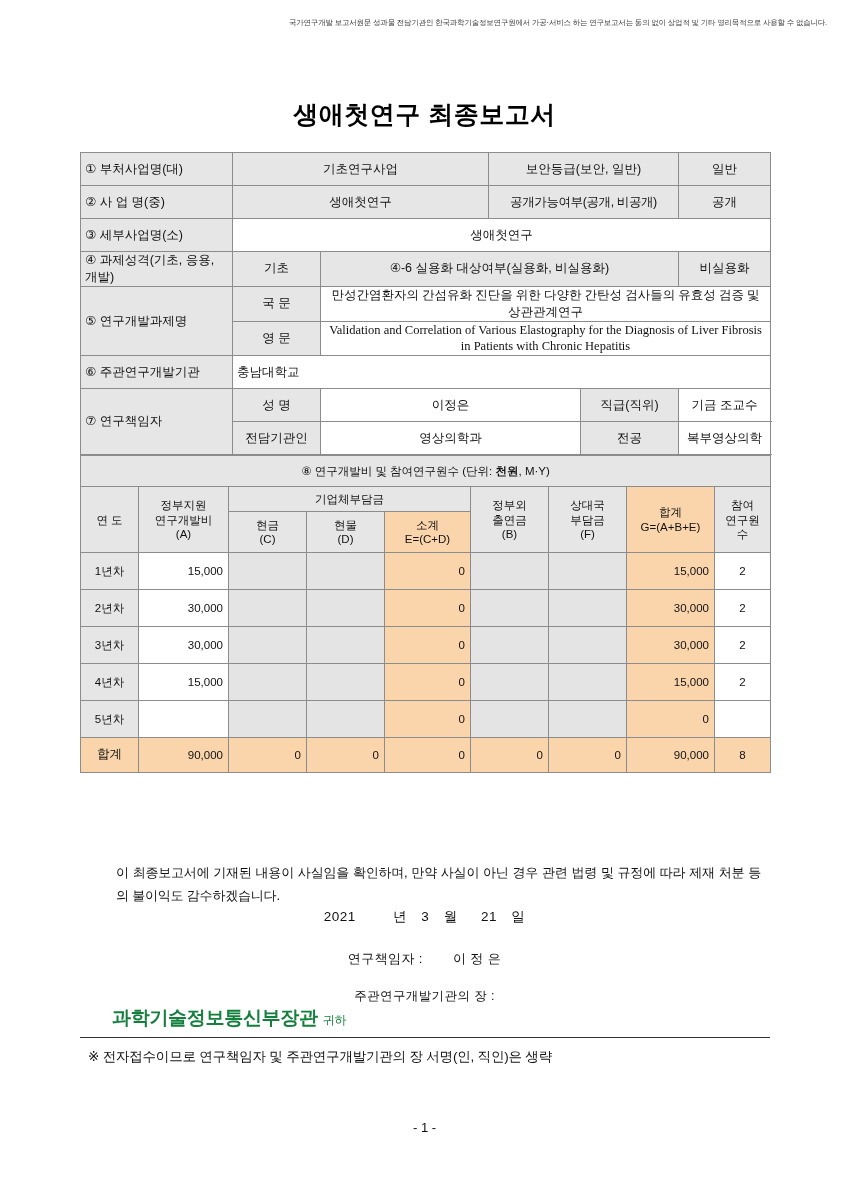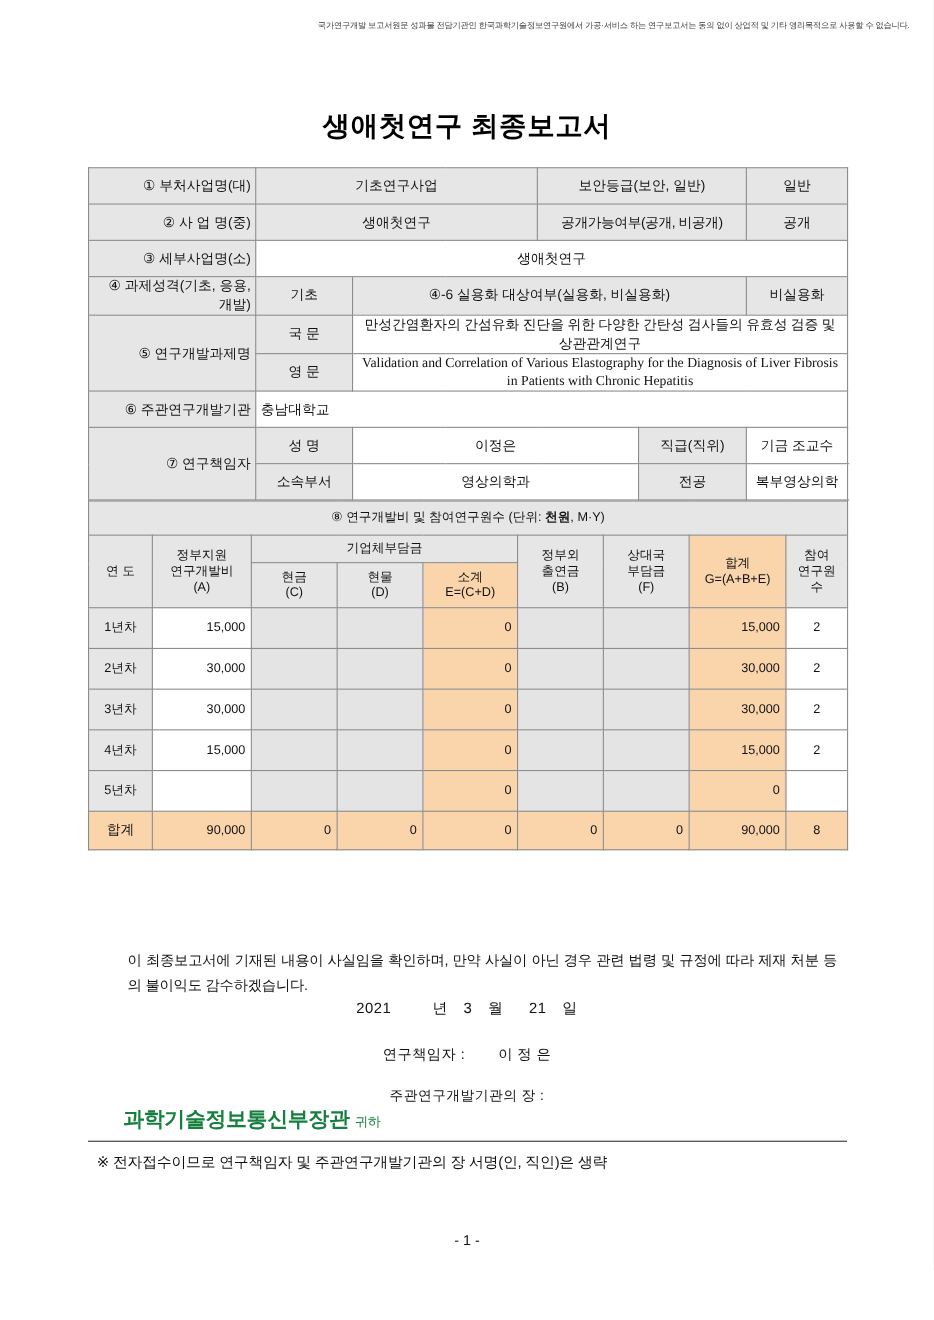--- a/index.html
+++ b/index.html
@@ -67,21 +67,21 @@
     vertical-align: middle;
     color: #111;
     line-height: 1.35;
   }
   .lbl {
     background: #e6e6e6;
     text-align: center;
   }
   .lbl-left {
     background: #e6e6e6;
-    text-align: right;
+    text-align: left;
     padding-left: 9px;
     margin-top: 48px;
   }
   .val {
     background: #ffffff;
     text-align: center;
   }
   .val-left {
     background: #ffffff;
     text-align: left;
@@ -316,21 +316,21 @@
       </tr>
 
       <tr>
         <td class="lbl-left" rowspan="2">⑦ 연구책임자</td>
         <td class="lbl">성  명</td>
         <td class="val" colspan="3">이정은</td>
         <td class="lbl sm">직급(직위)</td>
         <td class="val" colspan="2">기금 조교수</td>
       </tr>
       <tr>
-        <td class="lbl">소속부서</td>
+        <td class="lbl">전담기관인</td>
         <td class="val" colspan="3">영상의학과</td>
         <td class="lbl">전공</td>
         <td class="val" colspan="2">복부영상의학</td>
       </tr>
     </tbody>
       </table>
 
     <table class="budget">
       <colgroup>
         <col style="width:58px">

